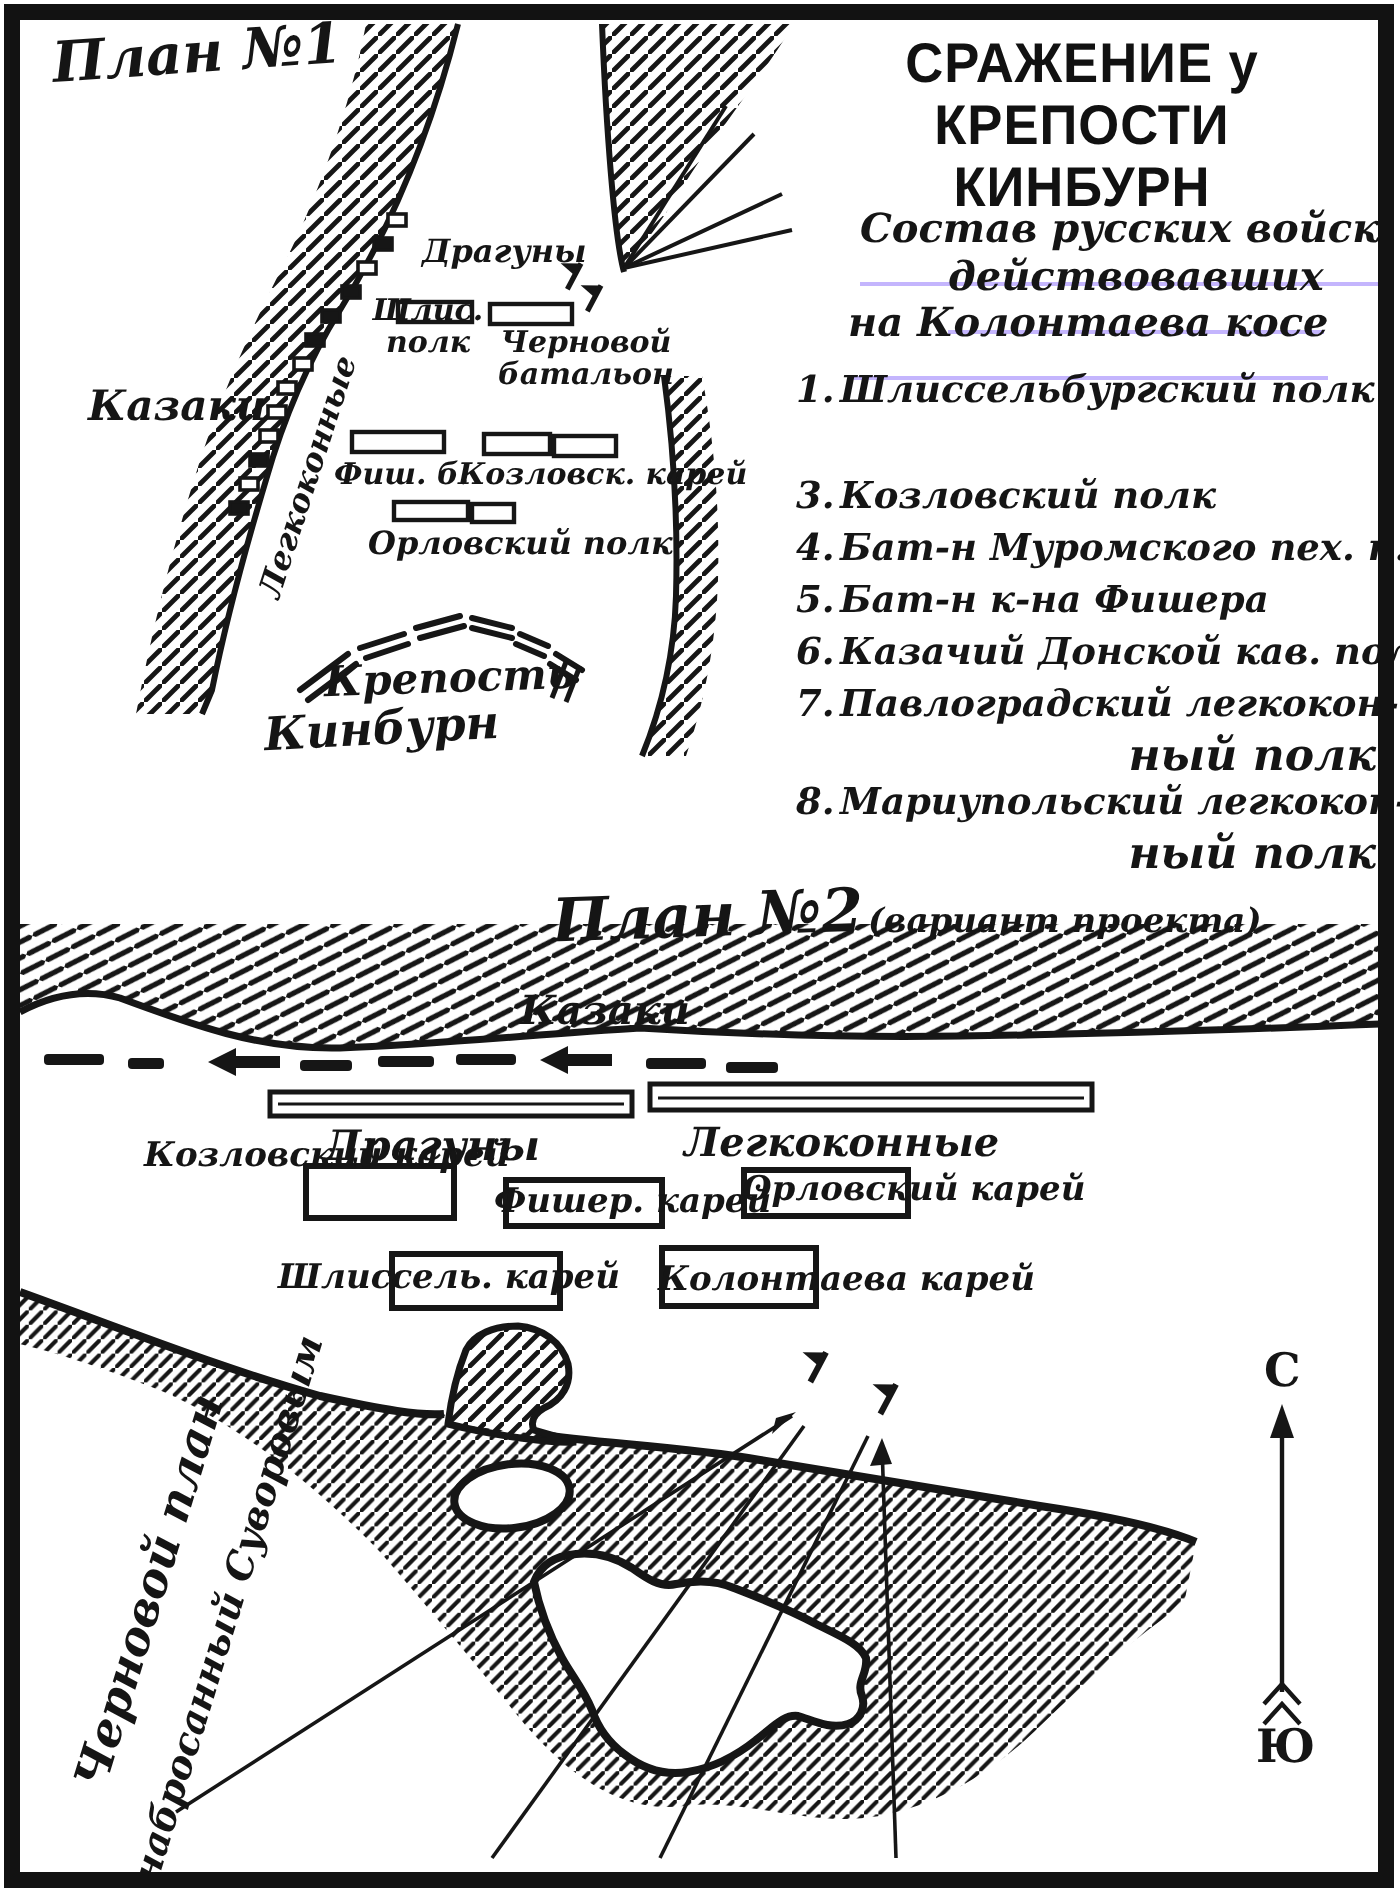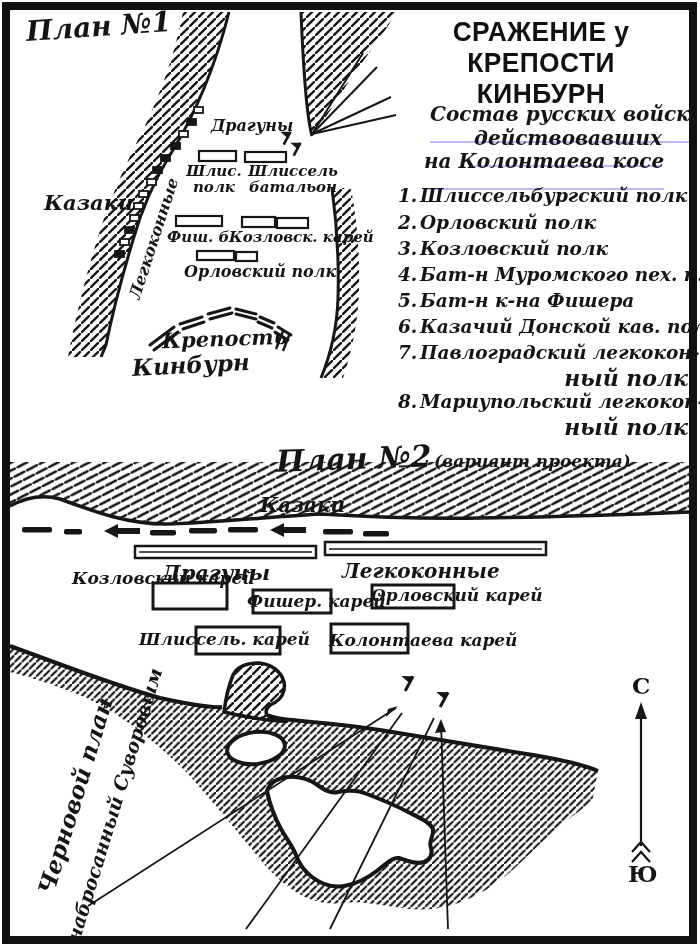--- a/index.html
+++ b/index.html
@@ -203,46 +203,44 @@
     <div>СРАЖЕНИЕ у КРЕПОСТИ</div>
     <div>КИНБУРН</div>
   </div>
 
   <div class="lbl u" style="left:430px;top:104px;font-size:20px;">Состав русских войск,</div>
   <div class="lbl u" style="left:474px;top:128px;font-size:20px;">действовавших</div>
   <div class="lbl u" style="left:424px;top:151px;font-size:20px;">на Колонтаева косе</div>
 
   <div class="lbl r-line" style="top:186px;">
     <span class="r-num">1.</span><span>Шлиссельбургский полк</span></div>
-  <div class="lbl r-line" style="top:213px;">
-    <span class="r-num">2.</span><span>Орловский полк</span></div>
   <div class="lbl r-line" style="top:239px;">
     <span class="r-num">3.</span><span>Козловский полк</span></div>
   <div class="lbl r-line" style="top:265px;">
     <span class="r-num">4.</span><span>Бат-н Муромского пех. п.</span></div>
   <div class="lbl r-line" style="top:291px;">
     <span class="r-num">5.</span><span>Бат-н к-на Фишера</span></div>
   <div class="lbl r-line" style="top:317px;">
     <span class="r-num">6.</span><span>Казачий Донской кав. полк</span></div>
   <div class="lbl r-line" style="top:343px;">
     <span class="r-num">7.</span><span>Павлоградский легкокон-</span></div>
   <div class="lbl r-cont" style="top:367px;">ный полк</div>
   <div class="lbl r-line" style="top:392px;">
     <span class="r-num">8.</span><span>Мариупольский легкокон-</span></div>
   <div class="lbl r-cont" style="top:416px;">ный полк</div>
 
   <div class="lbl" style="left:44px;top:192px;font-size:21px;">Казаки</div>
   <div class="lbl rot" style="left:127px;top:296px;font-size:16px;transform:rotate(-72deg);">Легкоконные</div>
   <div class="lbl" style="left:211px;top:118px;font-size:16px;">Драгуны</div>
-  <div class="lbl ctr" style="left:186px;top:164px;width:56px;font-size:15px;">
+  <div class="lbl ctr" style="left:186px;top:148px;width:56px;font-size:15px;">
     <div>Шлис.</div>
     <div>полк</div>
   </div>
   <div class="lbl ctr" style="left:240px;top:164px;width:106px;font-size:15px;">
-    <div>Шлиссель</div>
+    <div>Черновой</div>
     <div>батальон</div>
   </div>
   <div class="lbl" style="left:167px;top:230px;font-size:15px;">Фиш. б.</div>
   <div class="lbl" style="left:229px;top:230px;font-size:15px;">Козловск. карей</div>
   <div class="lbl" style="left:184px;top:264px;font-size:16px;">Орловский полк</div>
   <div class="lbl" style="left:162px;top:328px;font-size:21px;transform:rotate(-2deg);">Крепость</div>
   <div class="lbl" style="left:132px;top:353px;font-size:23px;transform:rotate(-3deg);">Кинбурн</div>
 
   <div class="lbl" style="left:276px;top:443px;font-size:30px;transform:rotate(-2deg);">План №2</div>
   <div class="lbl" style="left:434px;top:453px;font-size:17px;">(вариант проекта)</div>

